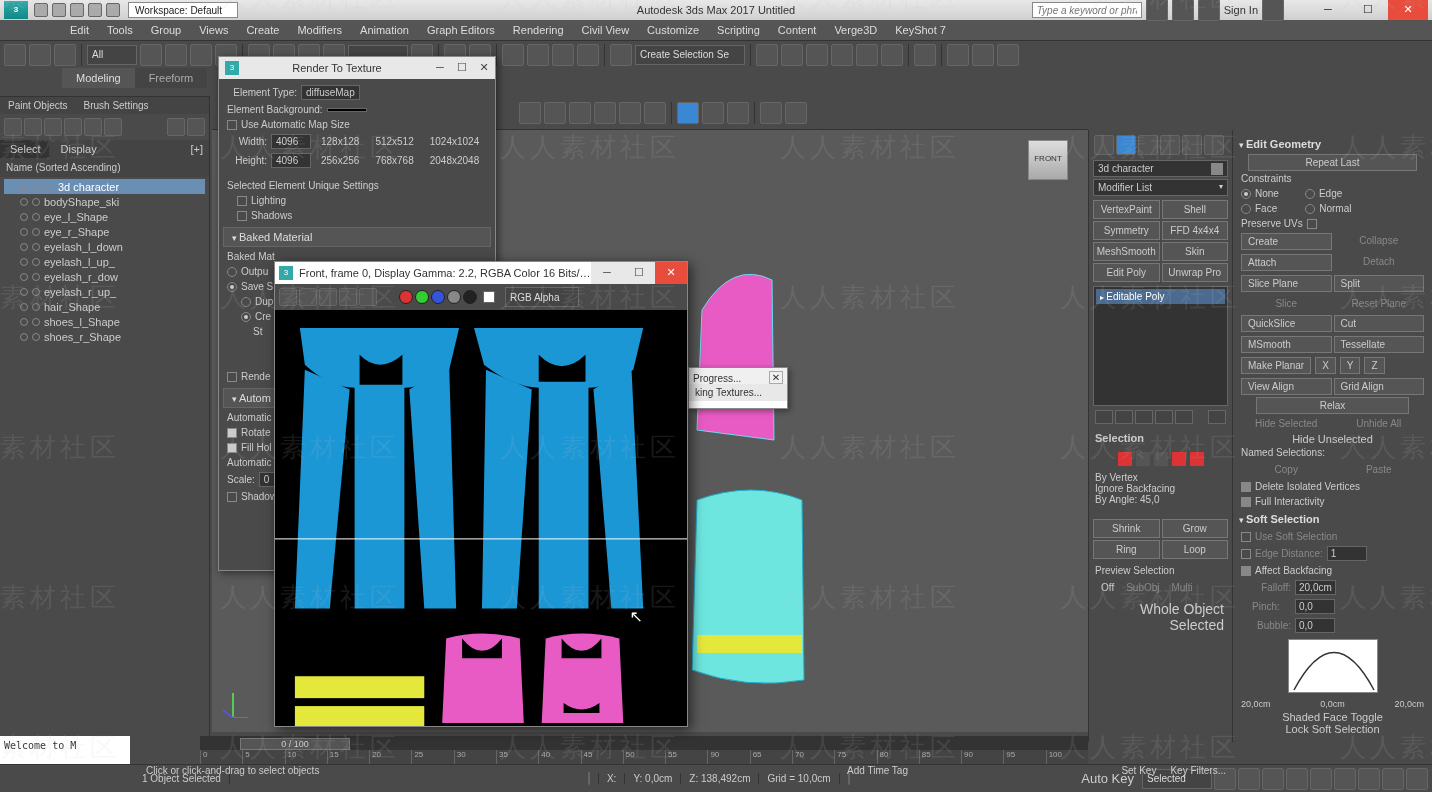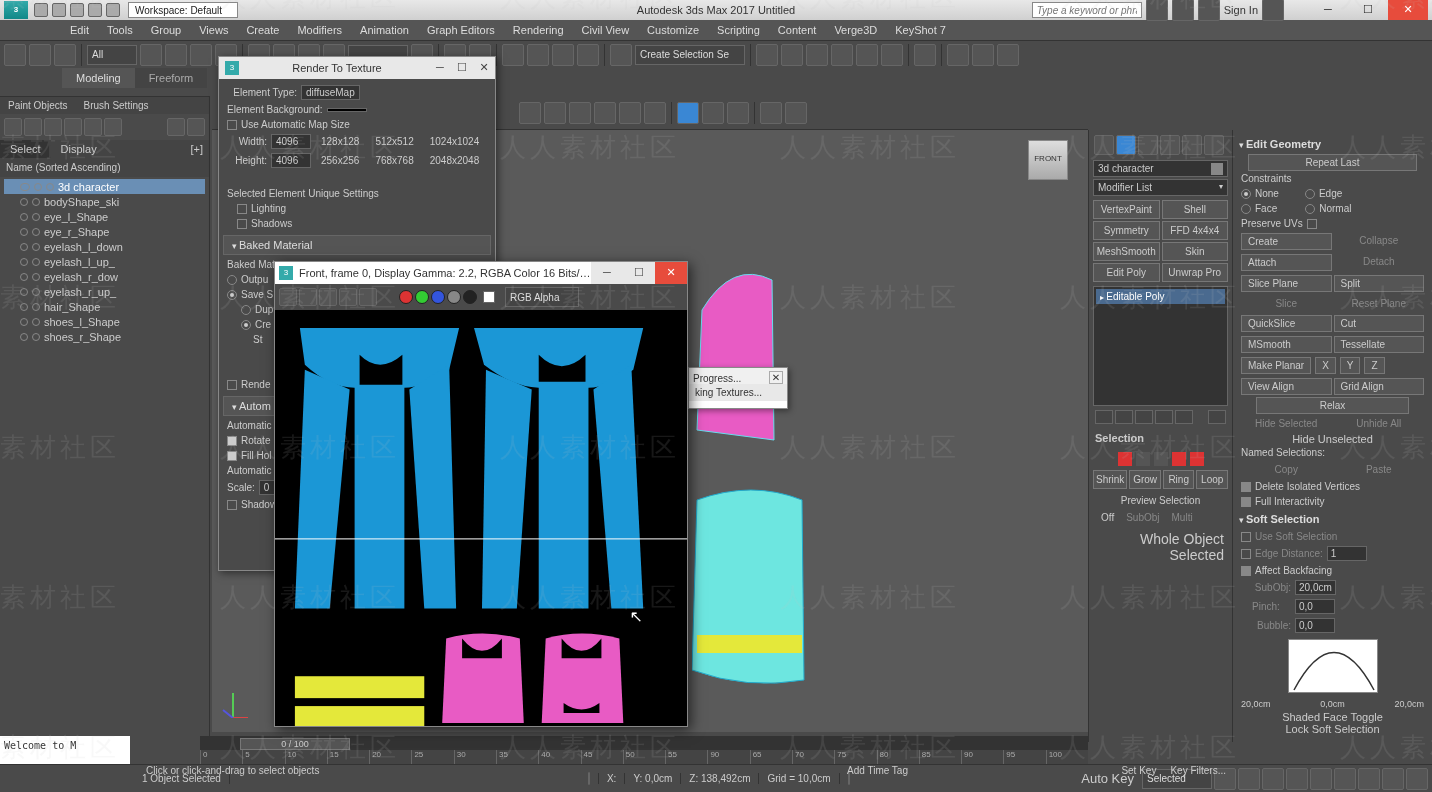--- a/index.html
+++ b/index.html
@@ -367,21 +367,21 @@
       <span class="preset">512x512</span>
       <span class="preset">1024x1024</span>
     </div>
     <div class="row">
       <label style="min-width:40px;">Height:</label>
       <span class="val">4096</span>
       <span class="preset">256x256</span>
       <span class="preset">768x768</span>
       <span class="preset">2048x2048</span>
     </div>
-    <div class="row" style="margin-top:16px;">
+    <div class="row" style="margin-top:8px;">
         <span>Selected Element Unique Settings</span>
       </div>
     <div class="row" style="padding-left:14px;">
         <span class="chk"></span>
         <span>Lighting</span>
       </div>
     <div class="row" style="padding-left:14px;">
         <span class="chk"></span>
         <span>Shadows</span>
       </div>
@@ -542,27 +542,32 @@
       <div class="sb"></div>
     </div>
     <div class="sec" style="padding:6px 4px;font-size:11px;font-weight:bold;">Selection</div>
     <div class="smallrow" style="justify-content:center;gap:4px;">
       <div style="width:14px;height:14px;background:#d33;"></div>
       <div style="width:14px;height:14px;background:#555;"></div>
       <div style="width:14px;height:14px;background:#555;"></div>
       <div style="width:14px;height:14px;background:#d33;"></div>
       <div style="width:14px;height:14px;background:#d33;"></div>
     </div>
-    <div class="grid" style="grid-template-columns:1fr 1fr 1fr 1fr;">
+    <div style="padding:4px;font-size:10px;">
+      <div><span class="chk"></span> <span>By Vertex</span></div>
+      <div><span class="chk"></span> <span>Ignore Backfacing</span></div>
+      <div><span class="chk"></span> <span>By Angle:</span> <span class="spin">45,0</span></div>
+    </div>
+    <div class="grid" style="grid-template-columns:1fr 1fr;margin-top:8px;">
       <div class="gb">Shrink</div>
       <div class="gb">Grow</div>
       <div class="gb">Ring</div>
       <div class="gb">Loop</div>
     </div>
-    <div style="padding:4px;font-size:10px;text-align:center;"><span>Preview Selection</span></div>
+    <div style="padding:4px;font-size:10px;"><span>Preview Selection</span></div>
     <div style="padding:2px 4px;font-size:10px;display:flex;gap:6px;">
       <span class="radio on"></span>
         <span>Off</span>
       <span class="radio"></span>
         <span style="color:#888;">SubObj</span>
       <span class="radio"></span>
         <span style="color:#888;">Multi</span>
     </div>
     <div style="text-align:right;padding:6px;font-size:14px;">Whole Object Selected</div>
   </div>
@@ -654,21 +659,21 @@
     <div class="row">
         <span class="chk"></span>
         <span style="color:#888;">Edge Distance:</span>
         <span class="spin">1</span>
       </div>
     <div class="row">
         <span class="chk on"></span>
         <span>Affect Backfacing</span>
       </div>
     <div class="row">
-        <span style="width:50px;text-align:right;color:#888;">SubObj:</span>
+        <span style="width:50px;text-align:right;color:#888;">Falloff:</span>
         <span class="spin">20,0cm</span>
       </div>
     <div class="row">
         <span style="width:50px;text-align:center;color:#888;">Pinch:</span>
         <span class="spin">0,0</span>
       </div>
     <div class="row">
         <span style="width:50px;text-align:right;color:#888;">Bubble:</span>
         <span class="spin">0,0</span>
       </div>

